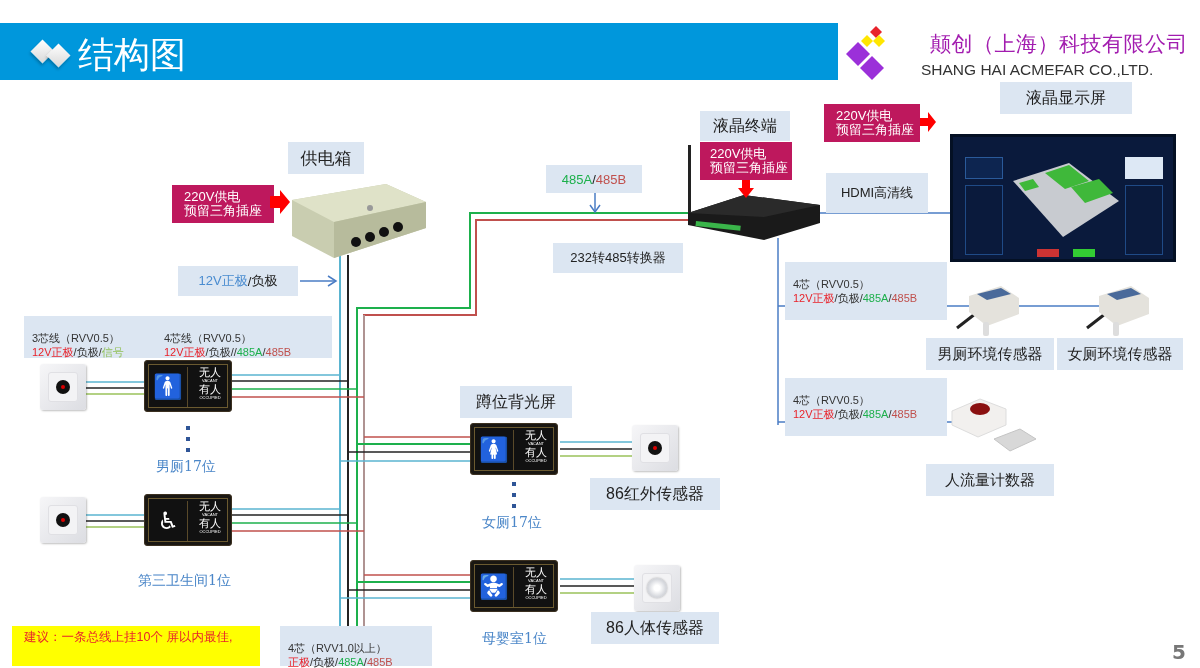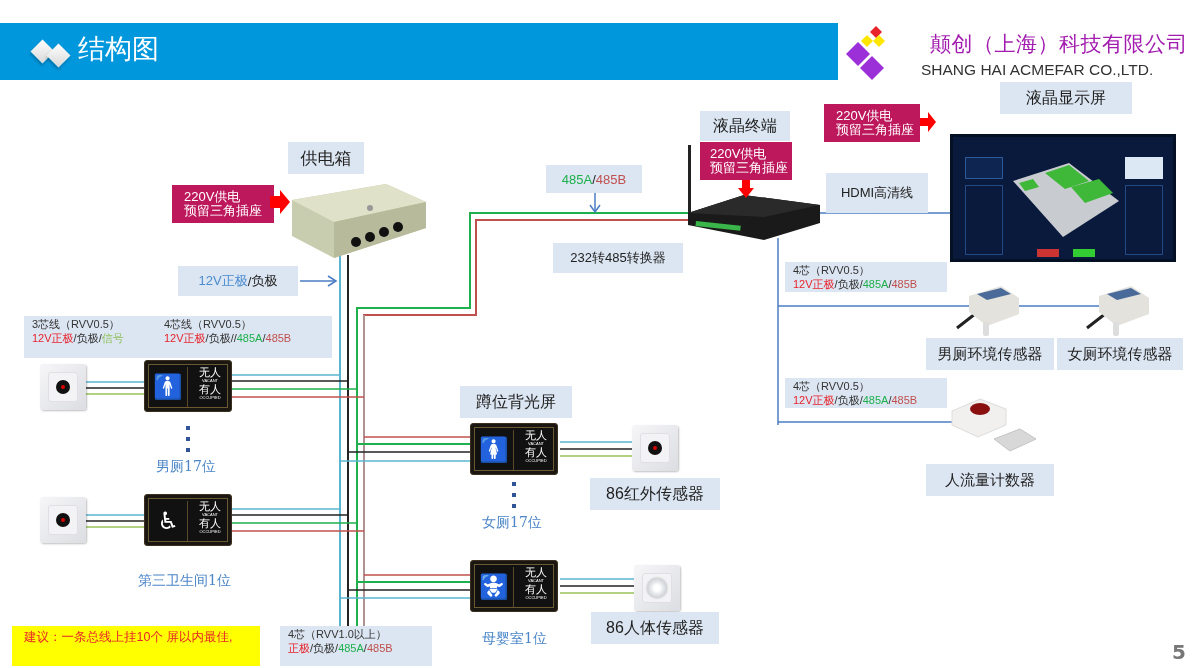--- a/index.html
+++ b/index.html
@@ -1,28 +1,28 @@
 <!DOCTYPE html>
 <html><head>
 <meta charset="utf-8">
 <style>
   * { box-sizing: border-box; margin: 0; padding: 0; }
   html, body { width: 1200px; height: 668px; background: #ffffff; overflow: hidden; }
   body { position: relative; font-family: "DejaVu Sans", "Liberation Sans", sans-serif; }
   .abs { position: absolute; }
   #header-bar { left: 0; top: 23px; width: 838px; height: 57px; background: #0097dc; }
-  #header-bar .title { position: absolute; left: 78px; top: 8px; color: #fff; font-size: 27px; font-family: "DejaVu Sans", sans-serif; }
+  #header-bar .title { position: absolute; left: 78px; top: 8px; color: #fff; font-size: 36px; font-family: "DejaVu Sans", sans-serif; }
   .diamonds { position: absolute; left: 32px; top: 14px; width: 44px; height: 30px; }
   .diamonds div { position: absolute; width: 17px; height: 17px; background: linear-gradient(135deg,#ffffff,#d8d8d8); transform: rotate(45deg); box-shadow: 1px 2px 3px rgba(0,0,0,0.25); }
   .logo { left: 842px; top: 24px; width: 50px; height: 56px; }
   .company-cn { left: 930px; top: 30px; font-size: 21px; color: #a21caf; letter-spacing: 0.5px; font-family: "DejaVu Sans", sans-serif; }
   .company-en { left: 921px; top: 61px; font-size: 15.5px; color: #333; font-family: "Liberation Sans", sans-serif; }
   .lbl { position: absolute; background: #dce6f2; color: #222; font-family: "DejaVu Serif", serif; font-size: 15px; display: flex; align-items: center; justify-content: center; white-space: nowrap; }
   .lbl.sans { font-family: "Liberation Sans", sans-serif; font-size: 13px; }
-  .note { position: absolute; background: #dce6f2; font-family: "Liberation Sans", sans-serif; font-size: 11px; line-height: 14px; padding: 1px 8px; color: #333; white-space: nowrap; }
+  .note { position: absolute; background: #dce6f2; font-family: "Liberation Sans", sans-serif; font-size: 11px; line-height: 14px; padding: 15px 8px; color: #333; white-space: nowrap; }
   .red { color: #e8232b; }
   .green { color: #1db04c; }
   .brown { color: #c0504d; }
   .lgreen { color: #92c05a; }
   .blue { color: #4a8cd0; }
   .power { position: absolute; background: #be185d; color: #fff; font-family: "Liberation Sans", sans-serif; font-size: 13px; line-height: 14px; padding: 5px 12px; white-space: nowrap; }
   .caption { position: absolute; color: #4a86c8; font-family: "DejaVu Serif", serif; font-size: 14px; white-space: nowrap; }
   .sign { position: absolute; width: 88px; height: 52px; background: #111; border-radius: 3px; border: 1px solid #3b3020; box-shadow: inset 0 0 0 3px #1a1712, inset 0 0 0 4px #6b5a30; }
   .sign .ico { position: absolute; left: 6px; top: 6px; width: 34px; height: 40px; color: #fff; font-size: 24px; display: flex; align-items: center; justify-content: center; }
   .sign .div { position: absolute; left: 42px; top: 6px; width: 1px; height: 40px; background: #5a4a2a; }

